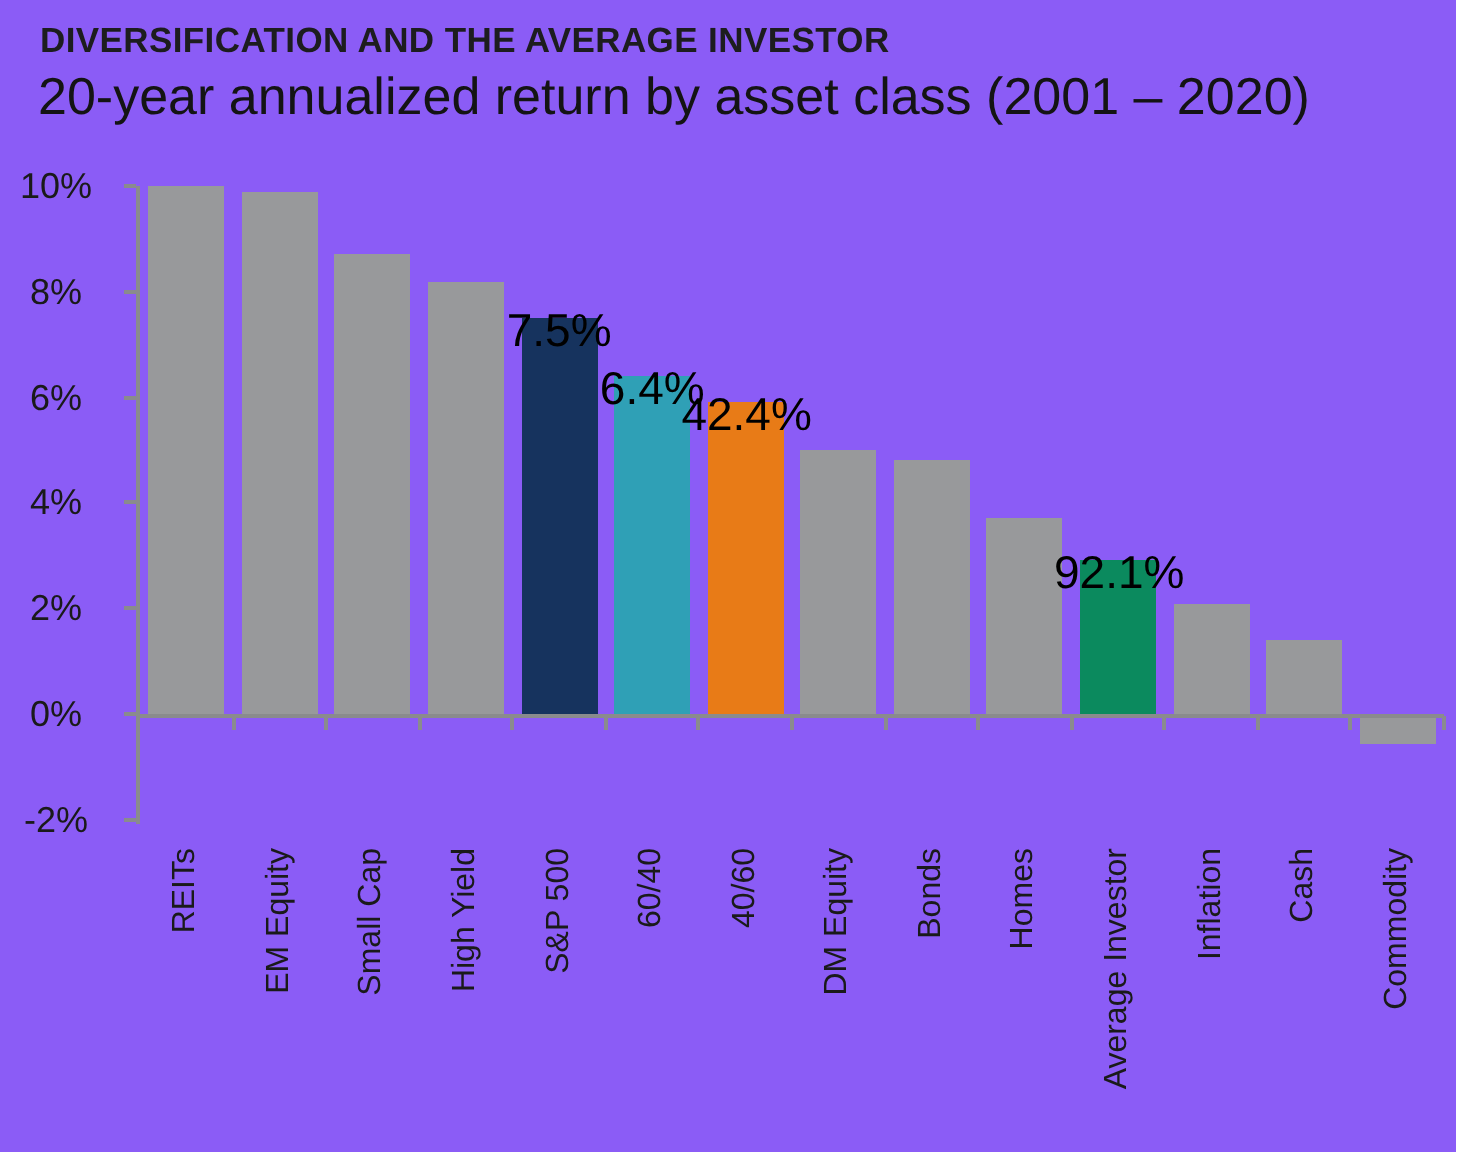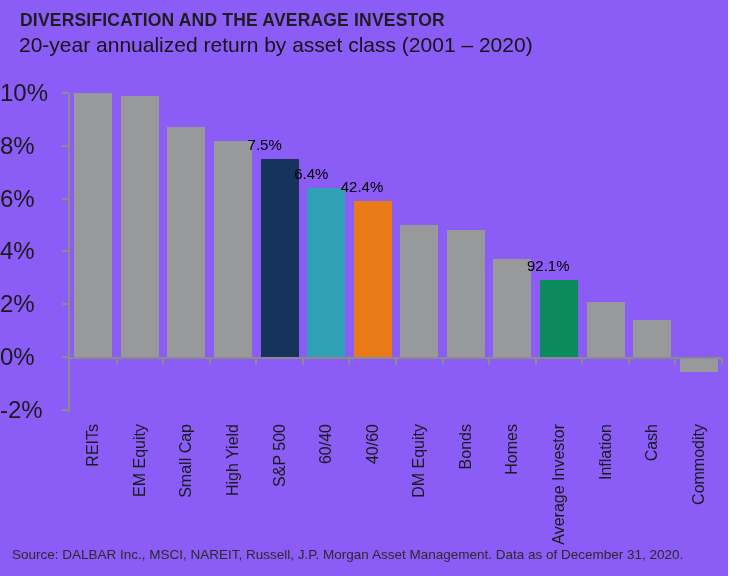--- a/index.html
+++ b/index.html
@@ -6,34 +6,34 @@
   .stage{
     position:relative;width:728px;height:576px;background:#8b5cf6;
     font-family:"Liberation Sans", sans-serif;overflow:hidden;
   }
   .title{
     position:absolute;left:20px;top:10px;margin:0;
     font-size:17.5px;font-weight:bold;color:#1d1d1f;letter-spacing:.2px;
   }
   .subtitle{
     position:absolute;left:19px;top:33px;margin:0;
-    font-size:21px;font-weight:400;color:#141414;
+    font-size:26px;font-weight:400;color:#141414;
   }
   .plot{position:absolute;left:0;top:0;width:740px;height:576px;}
   .axisline{position:absolute;background:#8a8b8d;}
   .ytick{position:absolute;width:6px;height:2px;background:#8a8b8d;}
   .xtick{position:absolute;width:2px;height:7px;background:#8a8b8d;}
   .ylabel{
-    position:absolute;left:0;width:56px;text-align:left;
-    font-size:24px;line-height:22px;color:#1a1a1a;
+    position:absolute;left:0;width:56px;text-align:center;
+    font-size:18px;line-height:22px;color:#1a1a1a;
   }
   .bar{position:absolute;}
   .barlabel{
-    position:absolute;width:64px;text-align:left;
-    font-size:15px;line-height:21px;color:#000;font-weight:500;
+    position:absolute;width:64px;text-align:center;
+    font-size:23px;line-height:21px;color:#000;font-weight:500;margin-top:21px;
   }
   .xlabel{
     position:absolute;white-space:nowrap;
     font-size:16px;line-height:18px;color:#1a1a1a;
     transform:rotate(-90deg) translateX(-100%);
     transform-origin:0 0;
   }
   .footer{
     position:absolute;left:12px;top:547px;margin:0;
     font-size:13.5px;color:#2b2b2b;
@@ -102,14 +102,13 @@
       <div class="xtick" style="left: 394.99px; top: 358px; background: rgb(138, 139, 141);"></div>
       <div class="xtick" style="left: 441.56px; top: 358px; background: rgb(138, 139, 141);"></div>
       <div class="xtick" style="left: 488.13px; top: 358px; background: rgb(138, 139, 141);"></div>
       <div class="xtick" style="left: 534.7px; top: 358px; background: rgb(138, 139, 141);"></div>
       <div class="xtick" style="left: 581.27px; top: 358px; background: rgb(138, 139, 141);"></div>
       <div class="xtick" style="left: 627.84px; top: 358px; background: rgb(138, 139, 141);"></div>
       <div class="xtick" style="left: 674.41px; top: 358px; background: rgb(138, 139, 141);"></div>
       <div class="xtick" style="left: 720.98px; top: 358px; background: rgb(138, 139, 141);"></div>
       <div class="axisline" style="left: 68px; top: 357px; width: 654px; height: 2px; background: rgb(138, 139, 141);"></div>
     </div>
-  <p class="footer">Source: DALBAR Inc., MSCI, NAREIT, Russell, J.P. Morgan Asset Management. Data as of December 31, 2020.</p>
 </div>
 
 </body></html>

